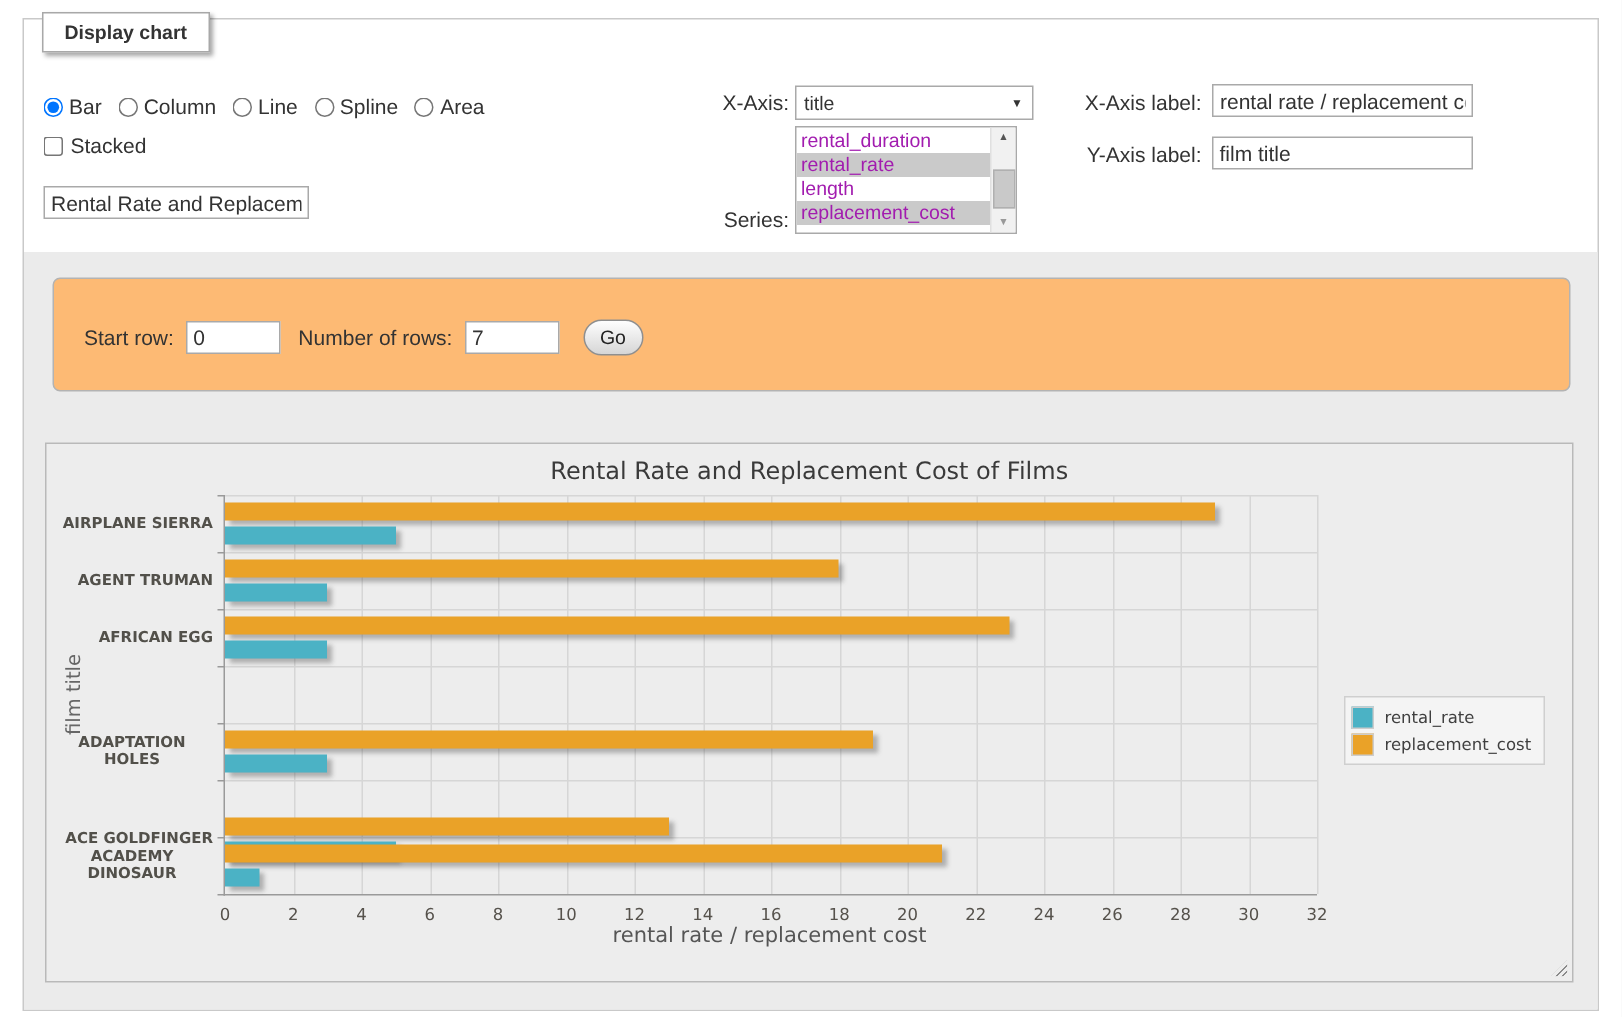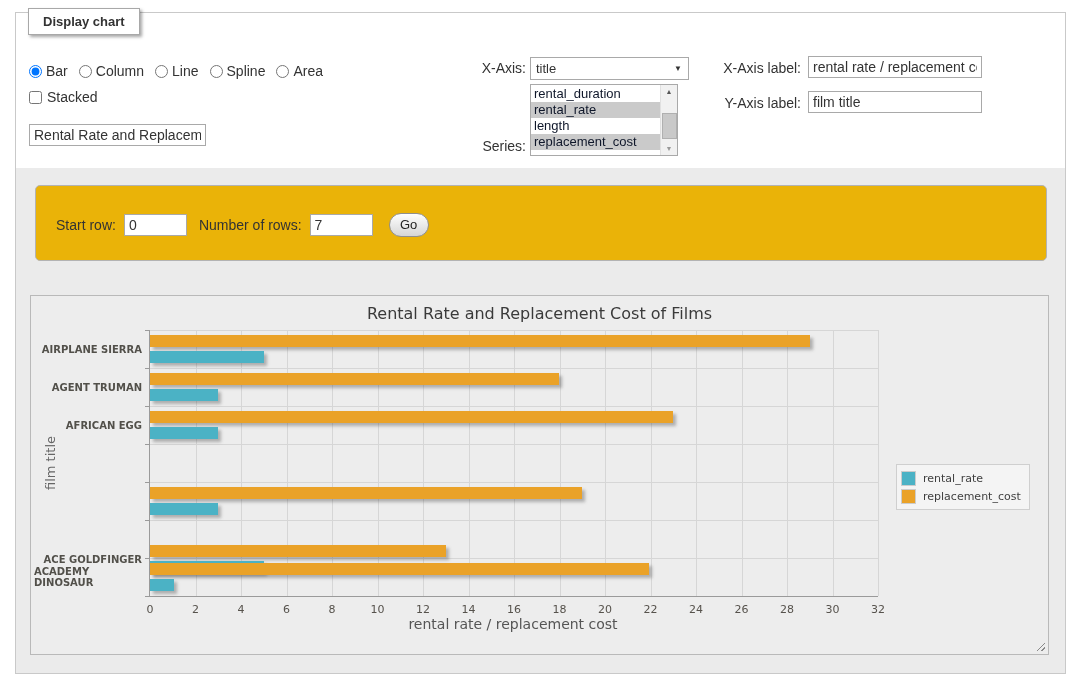--- a/index.html
+++ b/index.html
@@ -28,48 +28,48 @@
 
   
   .dd{position:absolute;left:514px;top:44px;width:152px;height:21px;border:1px solid #a9a9a9;
     background:#fff;font-size:13px;color:#333;line-height:21px;padding-left:5px;}
   .dd .arrow{position:absolute;right:6px;top:0;font-size:8px;color:#333;line-height:21px;}
 
   
   .listbox{position:absolute;left:514px;top:71px;width:146px;height:70px;border:1px solid #a9a9a9;
     background:#fff;overflow:hidden;}
   .listbox .opts{position:absolute;left:0;top:1px;right:16px;}
-  .listbox .opt{height:16px;line-height:16px;font-size:13px;color:#0f172a;padding-left:3px;white-space:nowrap;}
+  .listbox .opt{height:16px;line-height:16px;font-size:13px;color:#a21caf;padding-left:3px;white-space:nowrap;}
   .listbox .opt.sel{background:#cacaca;}
   .sbar{position:absolute;right:0;top:0;bottom:0;width:16px;background:#f1f1f1;border-left:1px solid #e0e0e0;}
   .sbar .btn{position:absolute;left:0;width:16px;height:13px;text-align:center;font-size:7px;color:#555;line-height:13px;}
   .sbar .up{top:0;}
   .sbar .dn{bottom:0;color:#999;}
   .sbar .thumb{position:absolute;left:1px;width:13px;top:28px;height:24px;background:#c9c9c9;border:1px solid #b0b0b0;}
 
   
   .pagebox{position:absolute;left:19px;top:172px;width:1010px;height:74px;border:1px solid #b3b3b3;
-    border-radius:5px;background:#eab308;}
+    border-radius:5px;background:#fdba74;}
   .pagebox .inner{position:absolute;left:20px;top:27px;display:flex;align-items:center;gap:8px;}
   .go-btn{display:inline-block;width:38px;height:22px;border:1px solid #8f8f8f;border-radius:12px;
     background:linear-gradient(#fefefe,#d6d6d6);font-size:13px;color:#222;text-align:center;
     line-height:22px;margin-left:8px;cursor:pointer;}
 
   
   .chartbox{position:absolute;left:14px;top:282px;width:1017px;height:358px;border:1px solid #b9b9b9;
     background:#ededed;font-family:"DejaVu Sans",sans-serif;}
   .chart-title{position:absolute;left:0;right:0;top:8px;text-align:center;font-size:16px;color:#3a3a3a;}
   .plot{position:absolute;left:118px;top:34px;width:728px;height:266px;
     border-left:1px solid #9a9a9a;border-bottom:1px solid #9a9a9a;}
   .vgrid{position:absolute;top:0;bottom:0;width:1px;background:#d6d6d6;}
   .hgrid{position:absolute;left:0;right:0;height:1px;background:#d6d6d6;}
   .ytick{position:absolute;left:-5px;width:5px;height:1px;background:#9a9a9a;}
   .brow{position:absolute;left:0;width:100%;}
   .bar{position:absolute;left:0;height:12px;box-shadow:3px 3px 3px rgba(80,80,80,.4);}
-  .cat-lbl{position:absolute;left:-116px;width:108px;text-align:left;font-size:10px;font-weight:bold;
+  .cat-lbl{position:absolute;left:-116px;width:108px;text-align:center;font-size:10px;font-weight:bold;
     color:#52504a;display:flex;align-items:center;justify-content:flex-end;}
   .xtick-lbl{position:absolute;transform:translateX(-50%);font-size:11px;color:#56524c;white-space:nowrap;}
   .xaxis-title{position:absolute;left:118px;width:728px;top:320px;text-align:center;font-size:14px;color:#555;}
   .yaxis-title{position:absolute;left:19px;top:167px;transform:translate(-50%,-50%) rotate(-90deg);
     font-size:13px;color:#666;white-space:nowrap;}
   .chart-legend{position:absolute;left:865px;top:168px;border:1px solid #cfcfcf;background:#f4f4f4;
     padding:4px 8px 4px 4px;}
   .leg-row{display:flex;align-items:center;gap:7px;height:18px;}
   .leg-swatch{width:13px;height:13px;border:1px solid #ccc;}
   .leg-lbl{font-size:11px;color:#3f3f3f;white-space:nowrap;}
@@ -211,29 +211,30 @@
           <div class="cat-lbl" style="top: 0px; height: 100%;">AGENT TRUMAN</div>
           <div class="bar" style="top: 5px; width: 56.2187%; background: rgb(234, 162, 40);"></div>
           <div class="bar" style="top: 21px; width: 9.34375%; background: rgb(75, 178, 197);"></div>
         </div>
         <div class="brow" style="top: 76px; height: 38px;">
           <div class="cat-lbl" style="top: 0px; height: 100%;">AFRICAN EGG</div>
           <div class="bar" style="top: 5px; width: 71.8438%; background: rgb(234, 162, 40);"></div>
           <div class="bar" style="top: 21px; width: 9.34375%; background: rgb(75, 178, 197);"></div>
         </div>
         <div class="brow" style="top: 152px; height: 38px;">
+          <div class="cat-lbl" style="top: 0px; height: 100%;">ADAPTATION HOLES</div>
           <div class="bar" style="top: 5px; width: 59.3437%; background: rgb(234, 162, 40);"></div>
           <div class="bar" style="top: 21px; width: 9.34375%; background: rgb(75, 178, 197);"></div>
         </div>
         <div class="brow" style="top: 190px; height: 38px; margin-top: 20px;">
           <div class="cat-lbl" style="top: 0px; height: 100%;">ACE GOLDFINGER</div>
           <div class="bar" style="top: 5px; width: 40.5938%; background: rgb(234, 162, 40);"></div>
           <div class="bar" style="top: 21px; width: 15.5938%; background: rgb(75, 178, 197);"></div>
         </div>
-        <div class="brow" style="top: 228px; height: 38px; padding-left: 33px;">
+        <div class="brow" style="top: 228px; height: 38px;">
           <div class="cat-lbl" style="top: 0px; height: 100%;">ACADEMY DINOSAUR</div>
           <div class="bar" style="top: 5px; width: 65.5938%; background: rgb(234, 162, 40);"></div>
           <div class="bar" style="top: 21px; width: 3.09375%; background: rgb(75, 178, 197);"></div>
         </div>
       </div>
     <div class="xaxis-title">rental rate / replacement cost</div>
     <div class="chart-legend" id="chart-legend">
         <div class="leg-row">
           <div class="leg-swatch" style="background: rgb(75, 178, 197);"></div>
           <div class="leg-lbl">rental_rate</div>

